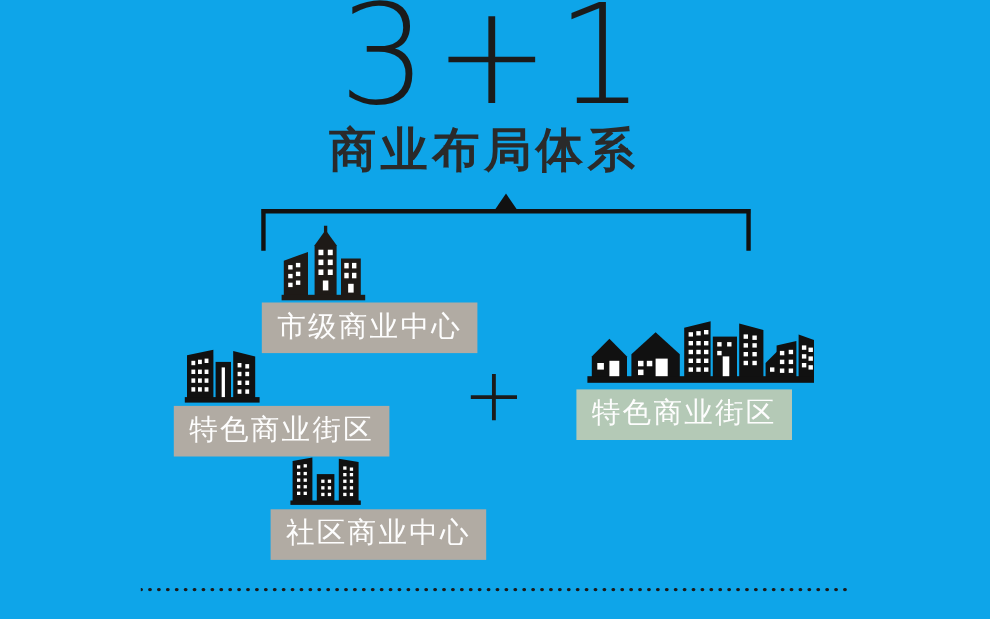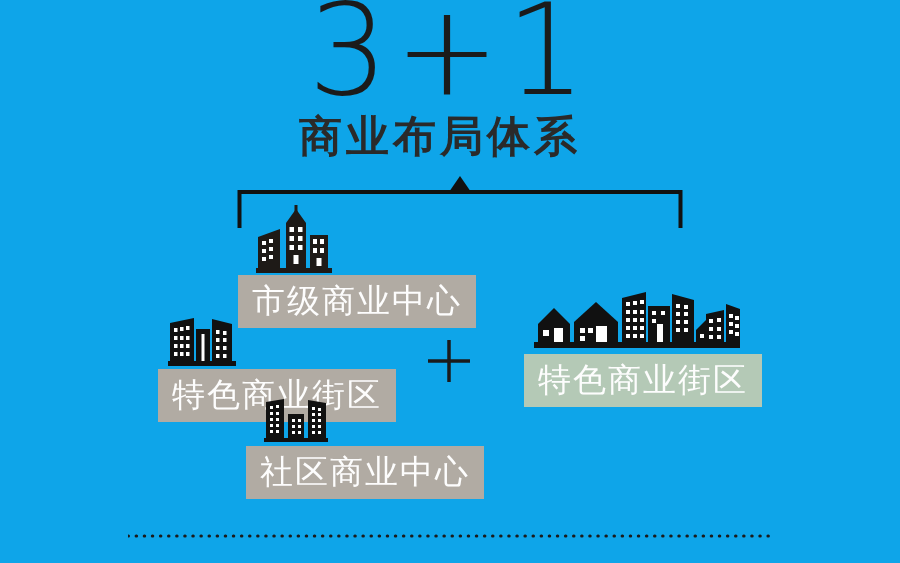--- a/index.html
+++ b/index.html
@@ -63,37 +63,37 @@
   .node {
     position: absolute;
   }
   .node .icon {
     display: block;
   }
   .label {
     display: inline-block;
     color: #fdfdfd;
     font-family: "DejaVu Sans", sans-serif;
-    font-size: 33px;
+    font-size: 26px;
     letter-spacing: 2px;
     line-height: 1;
     padding: 9px 14px 11px 14px;
     white-space: nowrap;
   }
   .label-taupe { background: #b1aba3; }
   .label-green { background: #b4c9b6; }
 
   
   #node-city      { left: 238px; top: 205px; }
   #node-city .icon-row { padding-left: 16px; }
 
   #node-district  { left: 158px; top: 313px; }
   #node-district .icon-row { padding-left: 8px; }
 
-  #node-community { left: 246px; top: 394px; }
+  #node-community { left: 246px; top: 411px; }
   #node-community .icon-row { padding-left: 14px; }
 
   #node-street    { left: 524px; top: 278px; }
   #node-street .icon-row { padding-left: 4px; }
 
   
   .plus-sign {
     position: absolute;
     left: 424px;
     top: 336px;

